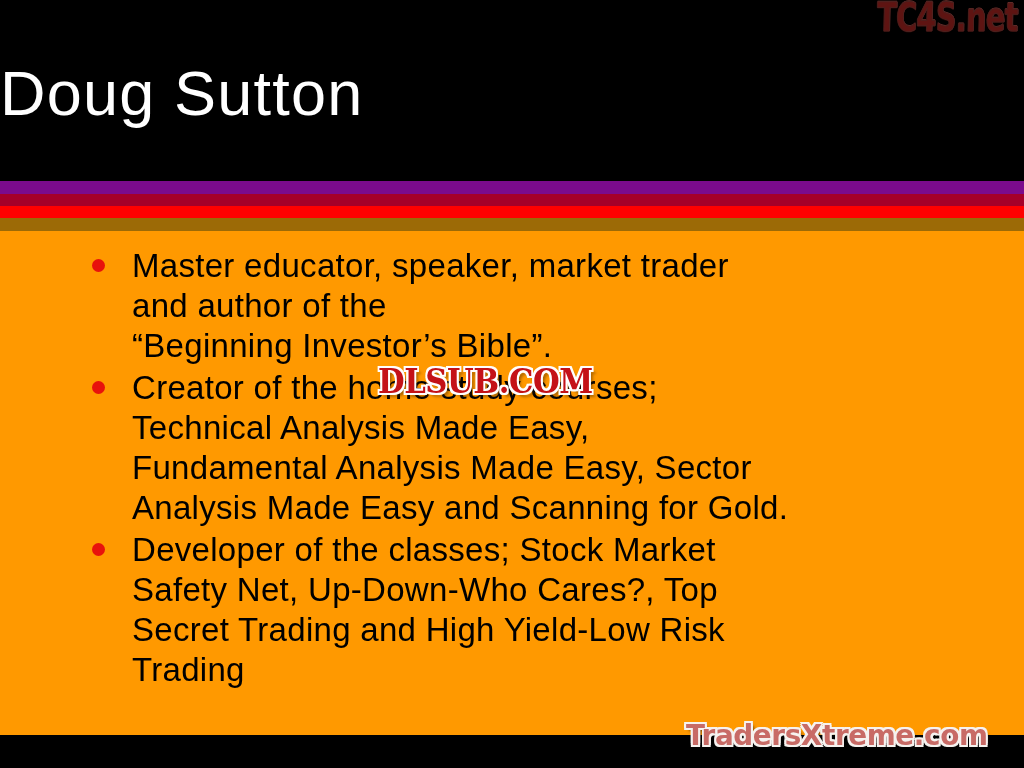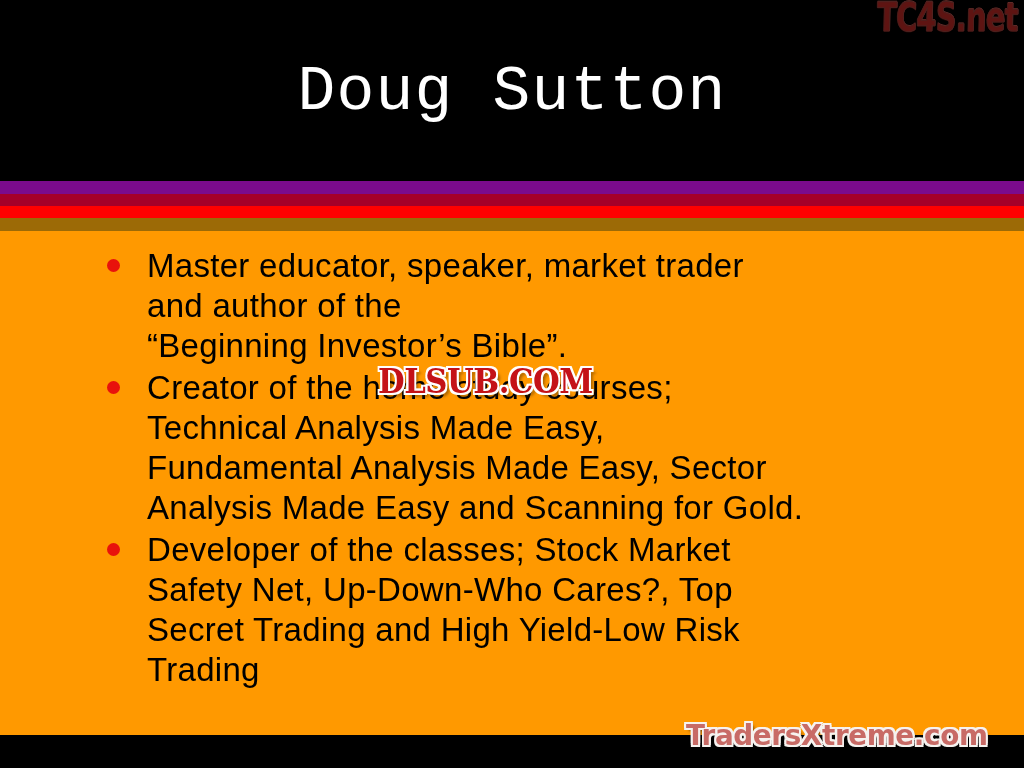--- a/index.html
+++ b/index.html
@@ -23,23 +23,23 @@
     left: 0; top: 0;
     width: 1024px;
     height: 181px;
     background: #000000;
   }
   .slide-title {
     position: absolute;
     left: 0;
     top: 58px;
     width: 1024px;
-    text-align: center;
+    text-align: left;
     color: #ffffff;
-    font-family: Liberation Mono, monospace;
+    font-family: Liberation Sans, sans-serif;
     font-size: 63px;
     font-weight: 400;
     letter-spacing: 1.2px;
     line-height: 70px;
     white-space: nowrap;
   }
 
   
   .tc4s-watermark {
     position: absolute;
@@ -80,21 +80,21 @@
     position: absolute;
     left: 0;
     top: 231px;
     width: 1024px;
     height: 504px;
     background: #FF9900;
   }
 
   .bullet-list {
     position: absolute;
-    left: 100px;
+    left: 85px;
     top: 246px;
     width: 900px;
   }
   .bullet-item {
     position: relative;
     padding-left: 47px;
     margin: 0 0 2px 0;
     color: #000000;
     font-family: "Liberation Sans", sans-serif;
     font-size: 33px;

